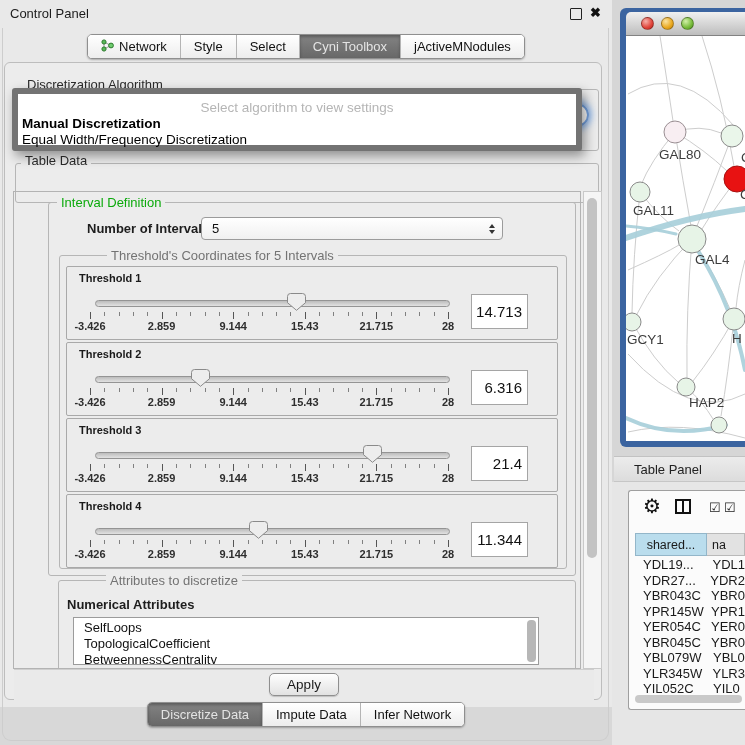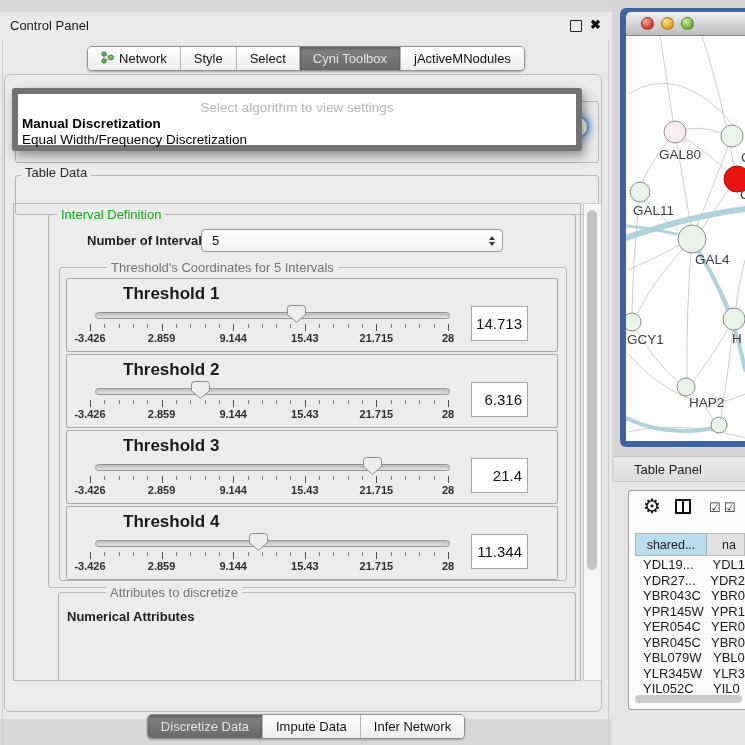--- a/index.html
+++ b/index.html
@@ -1,21 +1,21 @@
 <!DOCTYPE html>
 <html><head>
 <meta charset="utf-8">
 <style>
   html,body{margin:0;padding:0;}
   body{width:745px;height:745px;position:relative;overflow:hidden;
        font-family:"Liberation Sans",sans-serif;font-size:13px;color:#1a1a1a;background:#d8d8d8;}
   .abs{position:absolute;}
 
   
-  .cpanel{left:0;top:12px;width:612px;height:707px;background:#e9e9e9;text-decoration:underline;}
+  .cpanel{left:0;top:0;width:612px;height:707px;background:#e9e9e9;text-decoration:underline;}
   .cp-outer{left:2px;top:28px;width:605px;height:712px;border:1px solid #cdcdcd;border-top:none;border-radius:0 0 9px 9px;}
   .cp-title{left:10px;top:6px;font-size:13px;color:#1c1c1c;}
   .float-ic{left:570px;top:8px;width:10px;height:10px;border:1.6px solid #222;border-radius:1px;}
   .close-ic{left:590px;top:5px;font-size:13px;font-weight:bold;color:#111;}
 
   .tabbar{left:0;width:612px;text-align:center;}
   .tabbar.top{top:34px;} .tabbar.bot{top:702px;}
   .tabgroup{display:inline-flex;border:1px solid #8f8f8f;border-radius:5px;overflow:hidden;
             background:#fff;box-shadow:0 1px 2px rgba(0,0,0,.28);height:23px;}
   .tab{display:flex;align-items:center;gap:5px;padding:0 13px;font-size:13px;color:#111;
@@ -43,21 +43,21 @@
   .pitem{font-size:13.5px;line-height:16px;padding-left:4px;color:#000;}
   .pitem.bold{font-weight:bold;}
 
   .viewport{left:8px;top:128px;width:568px;height:478px;border:1px solid #b3b3b3;overflow:hidden;box-sizing:border-box;}
   .vscroll{left:578px;top:128px;width:19px;height:478px;background:#f5f5f5;border:1px solid #c9c9c9;box-sizing:border-box;}
   .vthumb{position:absolute;left:3px;top:6px;width:10px;height:360px;background:#c3c3c3;border-radius:5px;}
 
   .numlabel{position:absolute;font-weight:bold;font-size:13px;color:#1d1d1d;}
 
   .thp{position:absolute;left:6px;width:490px;height:72px;border:1px solid #a9a9a9;background:#ececec;border-radius:2px;}
-  .thp-title{position:absolute;left:12px;top:5px;font-weight:bold;font-size:17px;margin-left:44px;}
+  .thp-title{position:absolute;left:12px;top:5px;font-weight:bold;font-size:11px;}
   .track{position:absolute;left:28px;top:33px;width:355px;height:7px;background:linear-gradient(#bcbcbc,#e2e2e2);
          border:1px solid #949494;border-radius:4px;box-sizing:border-box;}
   .thumb{position:absolute;top:26px;width:19px;height:18px;}
   .tick{position:absolute;top:45px;width:1px;height:4px;background:#808080;}
   .tick.major{height:7px;background:#555;}
   .ticklabel{position:absolute;top:53px;font-size:11px;font-weight:bold;color:#2e2e2e;transform:translateX(-50%);white-space:nowrap;}
   .valuebox{position:absolute;left:404px;top:27px;width:57px;height:35px;background:#fff;border:1px solid #a5a5a5;
             box-sizing:border-box;display:flex;align-items:center;justify-content:flex-end;padding-right:5px;font-size:15px;color:#111;}
 
   .attrlist{position:absolute;left:14px;top:36px;width:466px;height:48px;background:#fff;border:1px solid #9b9b9b;
@@ -88,21 +88,21 @@
   .tablebar span{margin-left:20px;color:#222;}
 
   .tablecard{left:628px;top:490px;width:117px;height:220px;background:#fbfbfb;border:1px solid #9f9f9f;
              border-right:none;border-radius:3px 0 0 3px;box-sizing:border-box;overflow:hidden;}
   .gear{position:absolute;left:14px;top:3px;font-size:20px;color:#111;}
   .colsicon{position:absolute;left:46px;top:8px;}
   .chk{position:absolute;top:9px;font-size:13px;color:#222;}
   .thead{position:absolute;left:6px;top:42px;right:0;height:23px;display:flex;}
   .thc{box-sizing:border-box;font-size:12.5px;display:flex;align-items:center;}
   .thc.c1{width:72px;background:#badded;border:1px solid #93b6c9;justify-content:center;}
-  .thc.c2{flex:1;background:#e2e2e2;border:1px solid #b9b9b9;border-left:none;justify-content:flex-end;padding-right:8px;}
+  .thc.c2{flex:1;background:#e2e2e2;border:1px solid #b9b9b9;border-left:none;justify-content:flex-end;padding-right:18px;}
   .trows{position:absolute;left:6px;top:66px;right:0;height:138px;overflow:hidden;}
   .trow{display:flex;height:15.5px;align-items:center;}
   .trow .c1{width:72px;padding-left:8px;box-sizing:border-box;font-size:13px;white-space:nowrap;}
   .trow .c2{padding-left:6px;font-size:13px;white-space:nowrap;}
   .hscroll{position:absolute;left:6px;right:3px;top:204px;height:10px;background:#fbfbfb;}
   .hthumb{width:100%;height:8px;border-radius:4px;background:#c9c9c9;}
 </style>
 </head>
 <body>
 
@@ -329,27 +329,36 @@
                   </svg></div>
                 <div class="valuebox">11.344</div>
               </div>
             </div>
         </div>
       </div>
 
       <div class="grp" style="left:44px;top:388px;width:516px;height:90px;">
         <div class="grp-title t-blue">Attributes to discretize</div>
         <div class="numlabel" style="left:8px;top:16px;">Numerical Attributes</div>
+        <div class="attrlist" id="attrList">
+          <div class="lscroll"></div>
+        <div class="litem">SelfLoops</div>
+            <div class="litem">TopologicalCoefficient</div>
+            <div class="litem">BetweennessCentrality</div>
+          </div>
       </div>
     </div>
 
     <div class="abs vscroll">
       <div class="vthumb"></div>
     </div>
 
+    <div class="abs applyrow">
+      <div class="btn">Apply</div>
+    </div>
   </div>
 
   <div class="abs tabbar bot">
     <div class="tabgroup" id="bottomTabs">
         <div class="tab sel">
           <span>Discretize Data</span>
         </div>
         <div class="tab">
           <span>Impute Data</span>
         </div>

